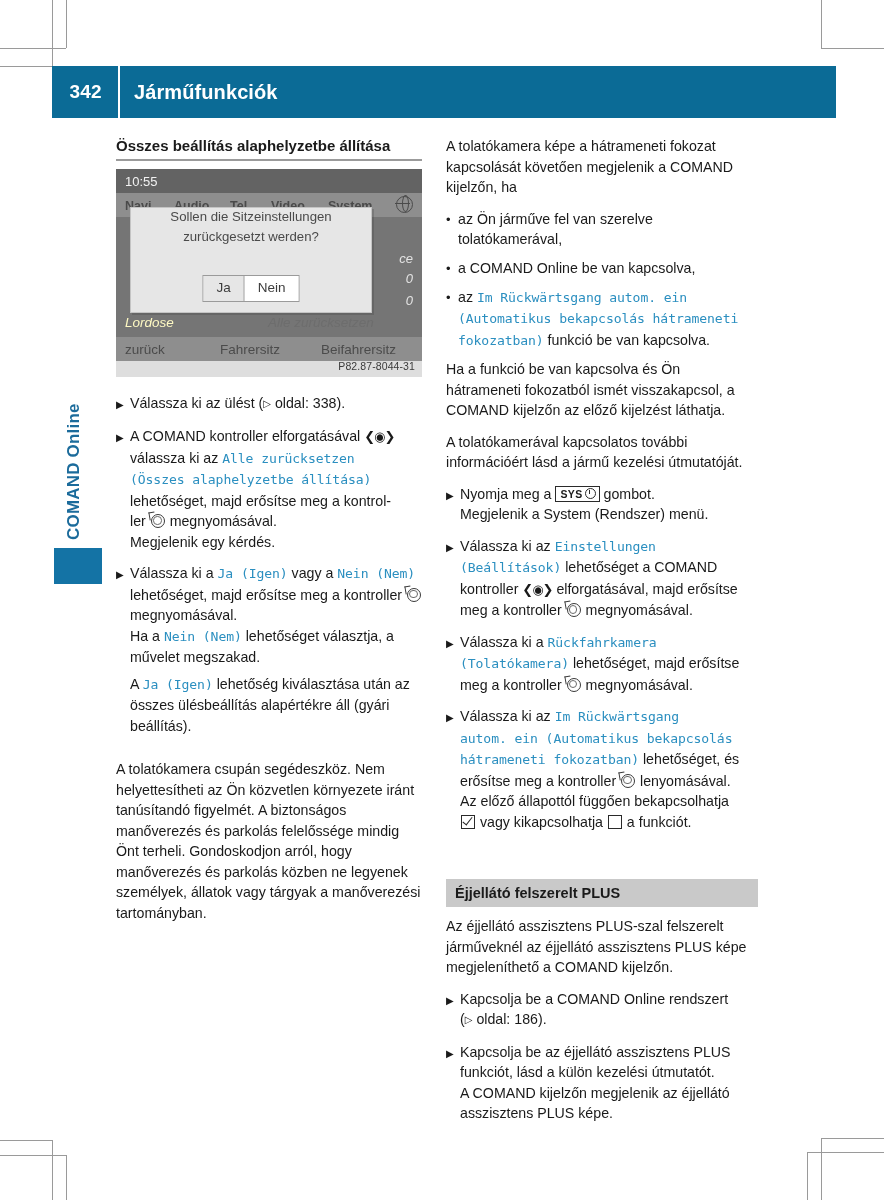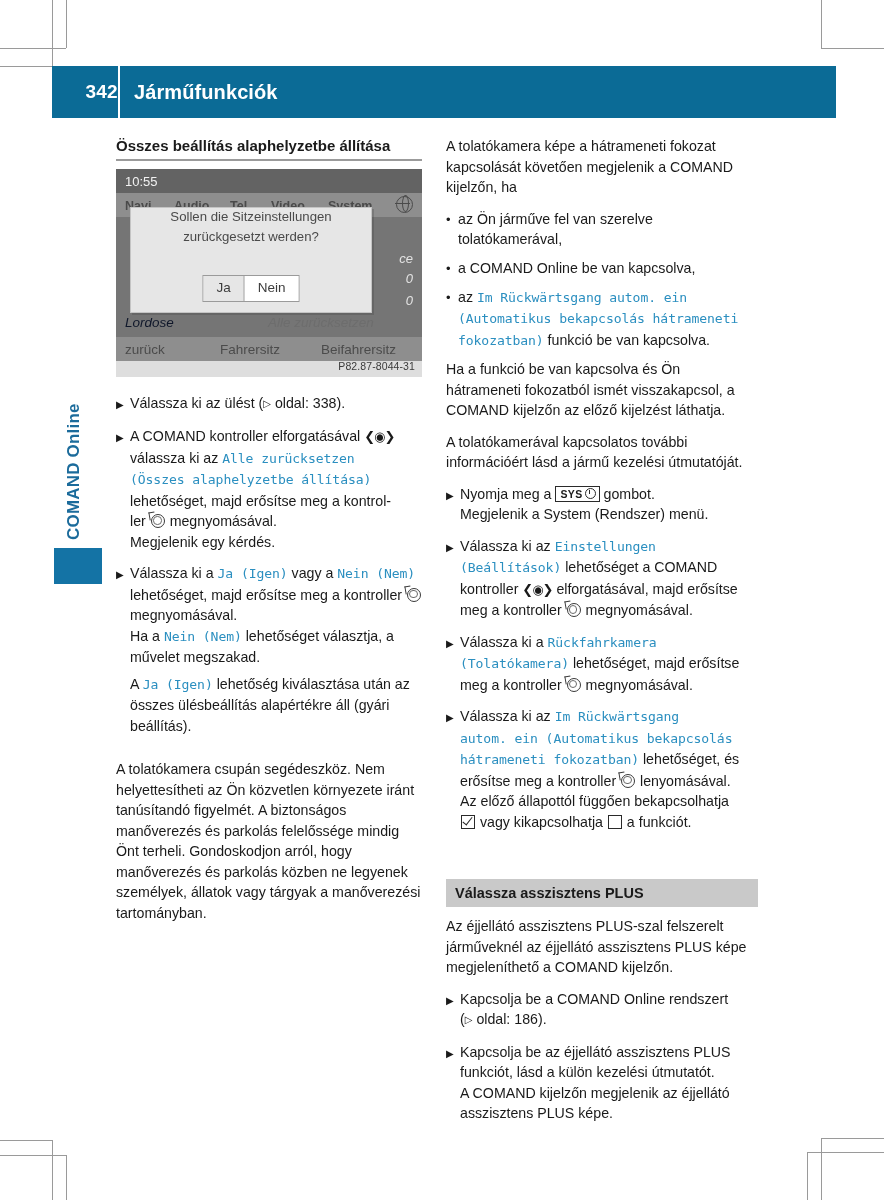--- a/index.html
+++ b/index.html
@@ -32,21 +32,21 @@
     background: #0b6b96;
     display: flex;
     align-items: center;
   }
   .header-pageno {
     width: 66px;
     text-align: right;
     color: #ffffff;
     font-size: 19px;
     font-weight: bold;
-    padding-right: 0;
+    padding-right: 16px;
     box-sizing: border-box;
     letter-spacing: .3px;
   }
   .header-divider {
     width: 2px;
     height: 52px;
     background: #ffffff;
     margin-right: 0;
   }
   .header-title {
@@ -193,21 +193,21 @@
     position: absolute; left: 34px; top: 78px;
     color: #d5d5d5; font-size: 34px; font-style: italic; font-weight: 300;
     opacity: .85;
   }
   .cm-right-label {
     position: absolute; right: 9px; color: #e3e3e3;
     font-size: 13px; font-style: italic;
   }
   .cm-lordose {
     position: absolute; left: 9px; top: 144px;
-    color: #0f172a; font-size: 13.5px; font-style: italic;
+    color: #fef9c3; font-size: 13.5px; font-style: italic;
   }
   .cm-allreset {
     position: absolute; left: 152px; top: 144px;
     color: #6d6d6d; font-size: 13.5px; font-style: italic;
   }
   .cm-bottombar {
     position: absolute; left: 0; top: 168px; width: 100%; height: 24px;
     background: #8e8e8e;
   }
   .cm-bot { position: absolute; top: 171px; color: #4b4b4b; font-size: 13.5px; }
@@ -447,21 +447,21 @@
     <div class="arrow">▶</div>
     <div class="stxt"><span>Válassza ki a </span><span class="mono">Rückfahrkamera (Tolatókamera)</span><span> lehetőséget, majd erősítse meg a kontroller </span><span class="ctrl-push"></span><span> megnyomásával.</span></div>
   </div>
 
   <div class="step">
     <div class="arrow">▶</div>
     <div class="stxt"><span>Válassza ki az </span><span class="mono">Im Rückwärtsgang</span><br><span class="mono">autom. ein (Automatikus bekapcsolás hátrameneti fokozatban)</span><span> lehetőséget, és erősítse meg a kontroller </span><span class="ctrl-push"></span><span> lenyomásával.</span><br><span>Az előző állapottól függően bekapcsolhatja</span><br><span class="cb checked"></span><span> vagy kikapcsolhatja </span><span class="cb"></span><span> a funkciót.</span></div>
   </div>
 
   <div style="height:36px"></div>
-  <div class="grey-head">Válassza asszisztens PLUS</div>
+  <div class="grey-head">Éjjellátó felszerelt PLUS</div>
   <p class="para">Az éjjellátó asszisztens PLUS-szal felszerelt járműveknél az éjjellátó asszisztens PLUS képe megjeleníthető a COMAND kijelzőn.</p>
 
   <div class="step">
     <div class="arrow">▶</div>
     <div class="stxt"><span>Kapcsolja be a COMAND Online rendszert</span><br>(<span class="ref-tri">▷</span><span> oldal: 186).</span></div>
   </div>
 
   <div class="step">
     <div class="arrow">▶</div>
     <div class="stxt"><span>Kapcsolja be az éjjellátó asszisztens PLUS funkciót, lásd a külön kezelési útmutatót.</span><br><span>A COMAND kijelzőn megjelenik az éjjellátó asszisztens PLUS képe.</span></div>

